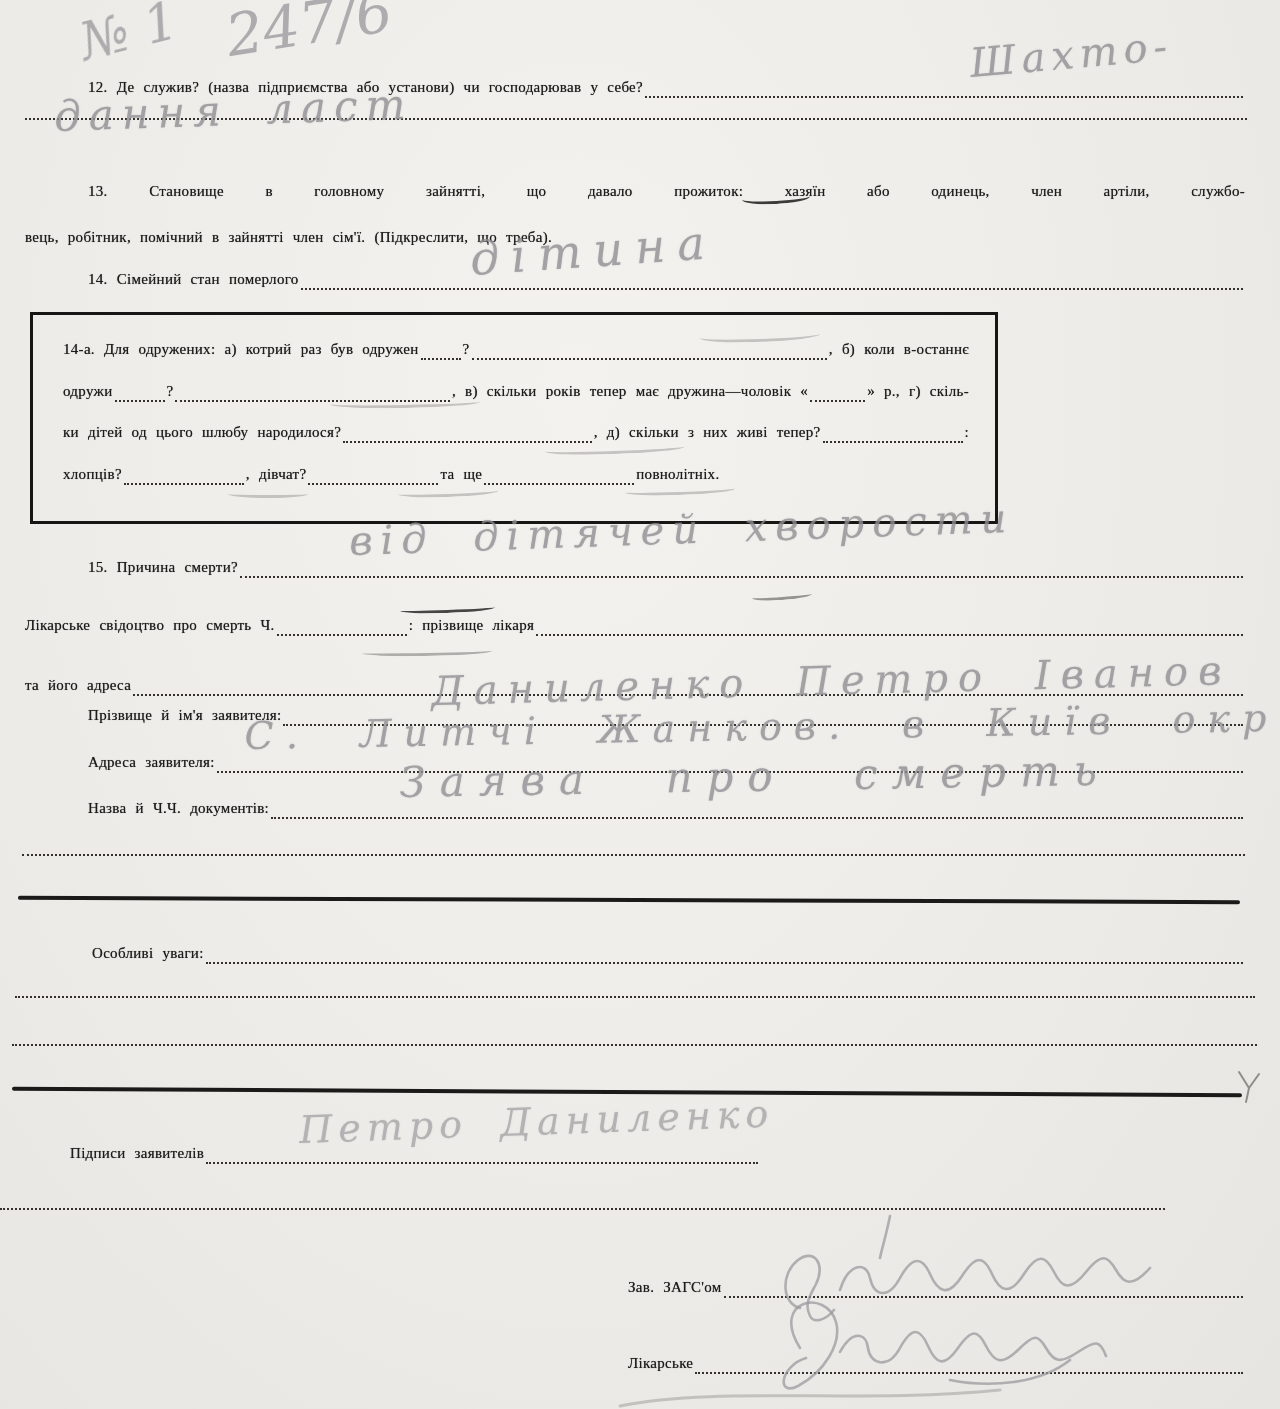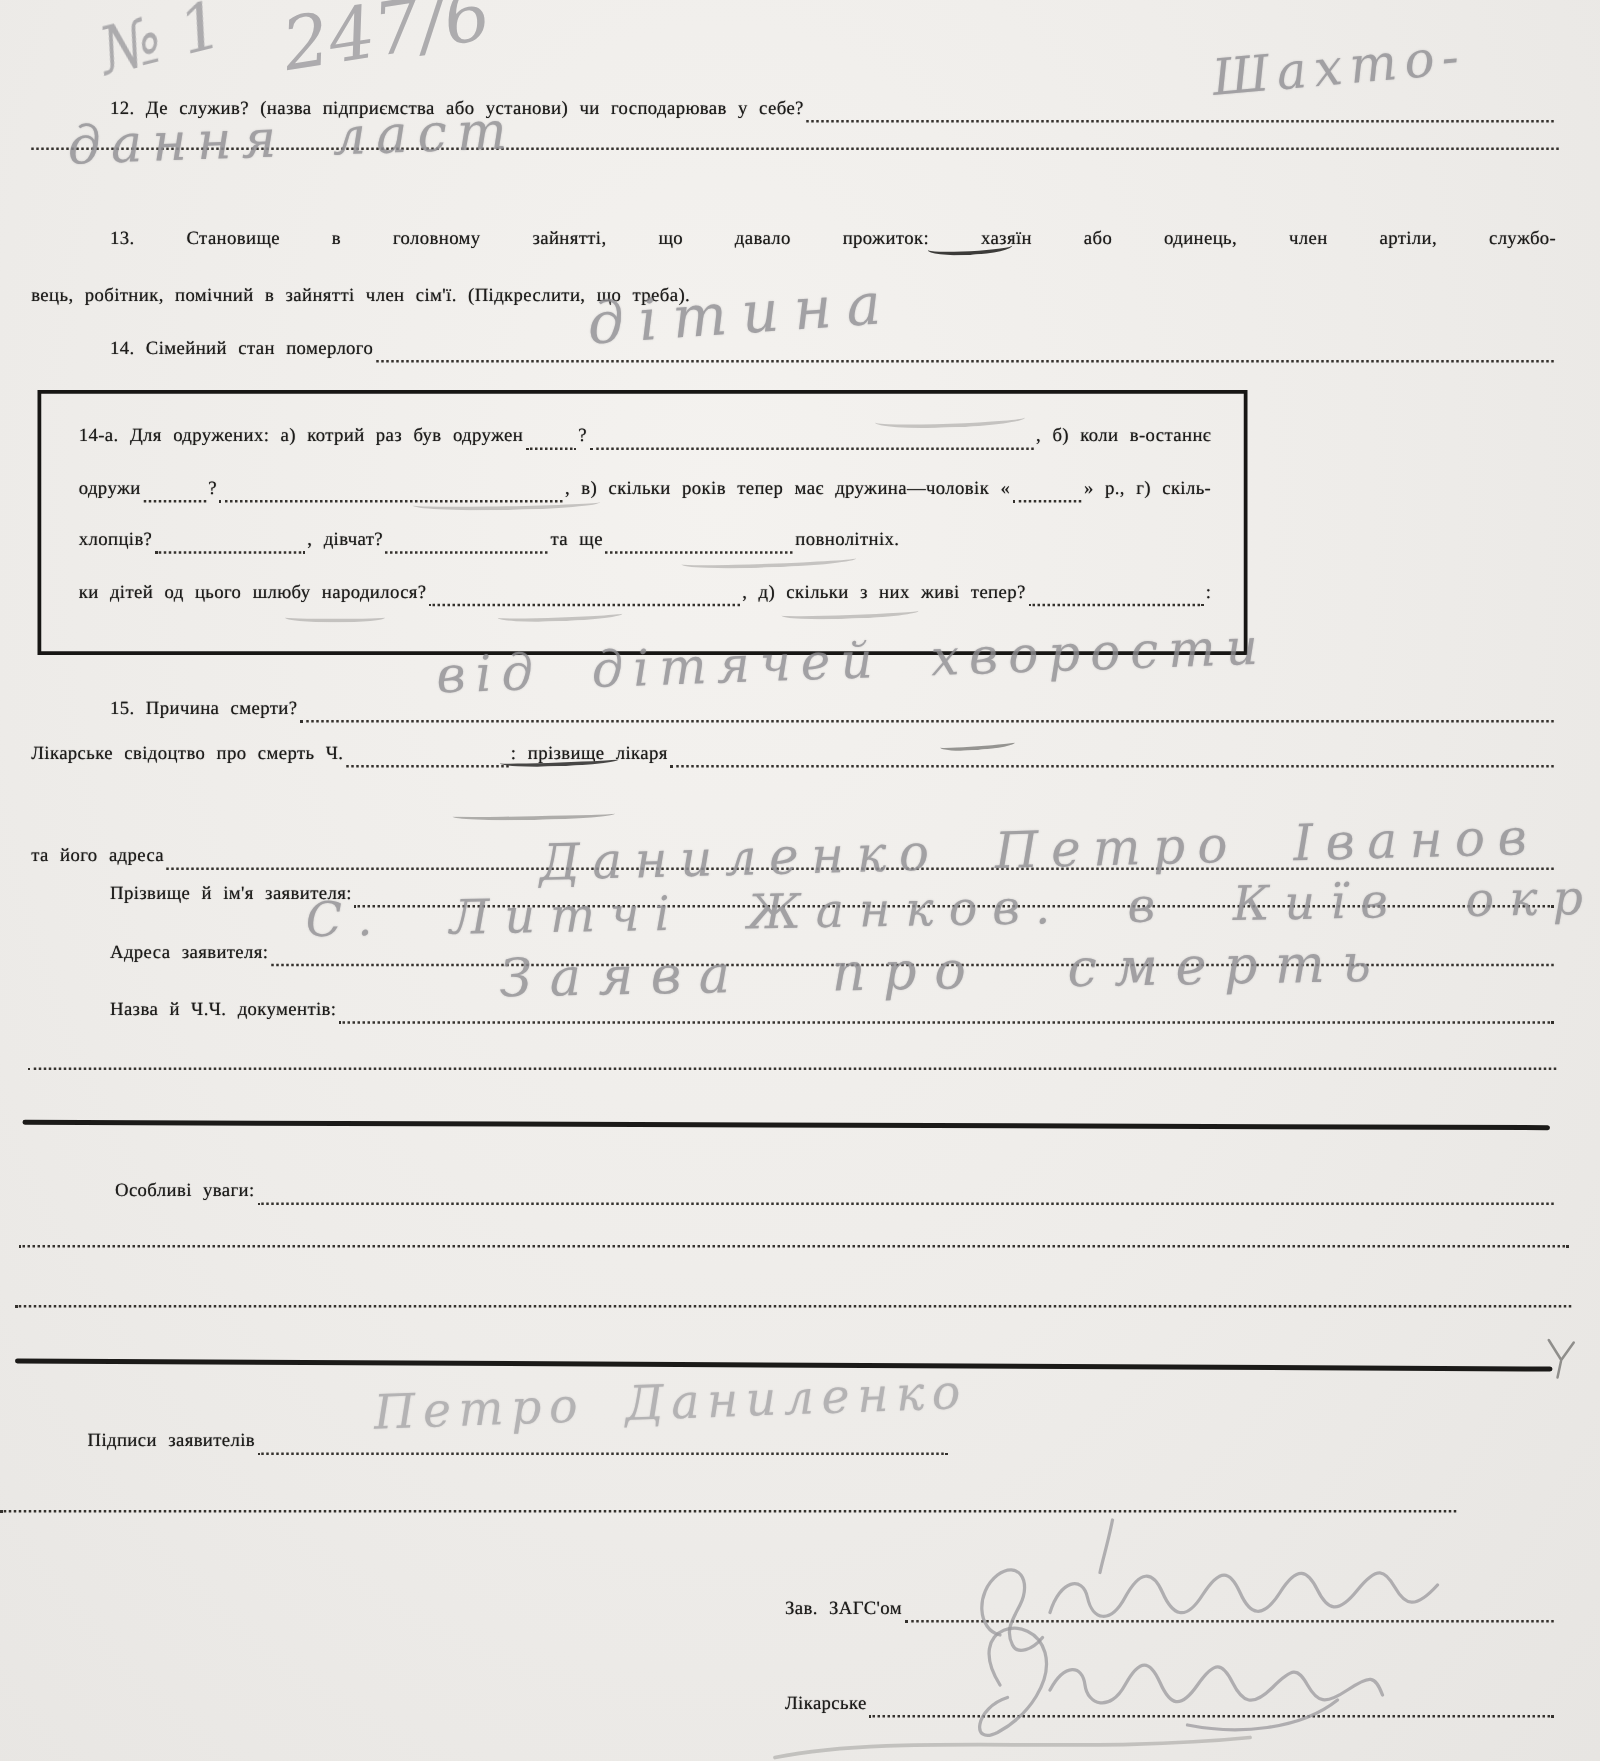--- a/index.html
+++ b/index.html
@@ -68,52 +68,52 @@
     <div class="brow">
       <span>одружи</span>
       <span class="dots w50"></span>
       <span>?</span>
       <span class="dots grow"></span>
       <span>, в) скільки років тепер має дружина—чоловік «</span>
       <span class="dots w55"></span>
       <span>» р., г) скіль-</span>
     </div>
     <div class="brow">
+      <span>ки дітей од цього шлюбу народилося?</span>
+      <span class="dots grow"></span>
+      <span>, д) скільки з них живі тепер?</span>
+      <span class="dots w140"></span>
+      <span>:</span>
+    </div>
+    <div class="brow">
       <span>хлопців?</span>
       <span class="dots w120"></span>
       <span>, дівчат?</span>
       <span class="dots w130"></span>
       <span>та ще</span>
       <span class="dots w150"></span>
       <span>повнолітніх.</span>
       <span class="spacer"></span>
-    </div>
-    <div class="brow">
-      <span>ки дітей од цього шлюбу народилося?</span>
-      <span class="dots grow"></span>
-      <span>, д) скільки з них живі тепер?</span>
-      <span class="dots w140"></span>
-      <span>:</span>
     </div>
   </div>
 
   <div class="smudge" style="left:700px;top:330px;width:120px;height:12px;transform:rotate(-2deg)"></div>
   <div class="smudge" style="left:330px;top:398px;width:150px;height:10px;transform:rotate(-1deg)"></div>
   <div class="smudge" style="left:545px;top:444px;width:140px;height:10px;transform:rotate(-2deg)"></div>
   <div class="smudge" style="left:228px;top:490px;width:80px;height:8px"></div>
   <div class="smudge" style="left:398px;top:488px;width:100px;height:9px;transform:rotate(-2deg)"></div>
   <div class="smudge" style="left:625px;top:486px;width:110px;height:9px;transform:rotate(-2deg)"></div>
 
   <div class="row typed" style="left:88px;top:552px;width:1157px">
     <span>15. Причина смерти?</span>
     <span class="dots grow"></span>
   </div>
   <div class="hw" style="left:350px;top:518px;font-size:40px;letter-spacing:8px;word-spacing:18px;transform:rotate(-2deg)">від дітячей хворости</div>
 
-  <div class="row typed" style="left:25px;top:588px;width:1220px">
+  <div class="row typed" style="left:25px;top:610px;width:1220px">
     <span>Лікарське свідоцтво про смерть Ч.</span>
     <span class="dots w130"></span>
     <span>: прізвище лікаря</span>
     <span class="dots grow"></span>
   </div>
   <div class="mark" style="left:400px;top:605px;width:95px;height:8px;border-bottom-color:#474645;transform:rotate(-2deg)"></div>
   <div class="smudge" style="left:752px;top:592px;width:60px;height:8px;border-bottom:3px solid rgba(110,109,107,.7);transform:rotate(-4deg)"></div>
 
   <div class="row typed" style="left:25px;top:670px;width:1220px">
     <span>та його адреса</span>

